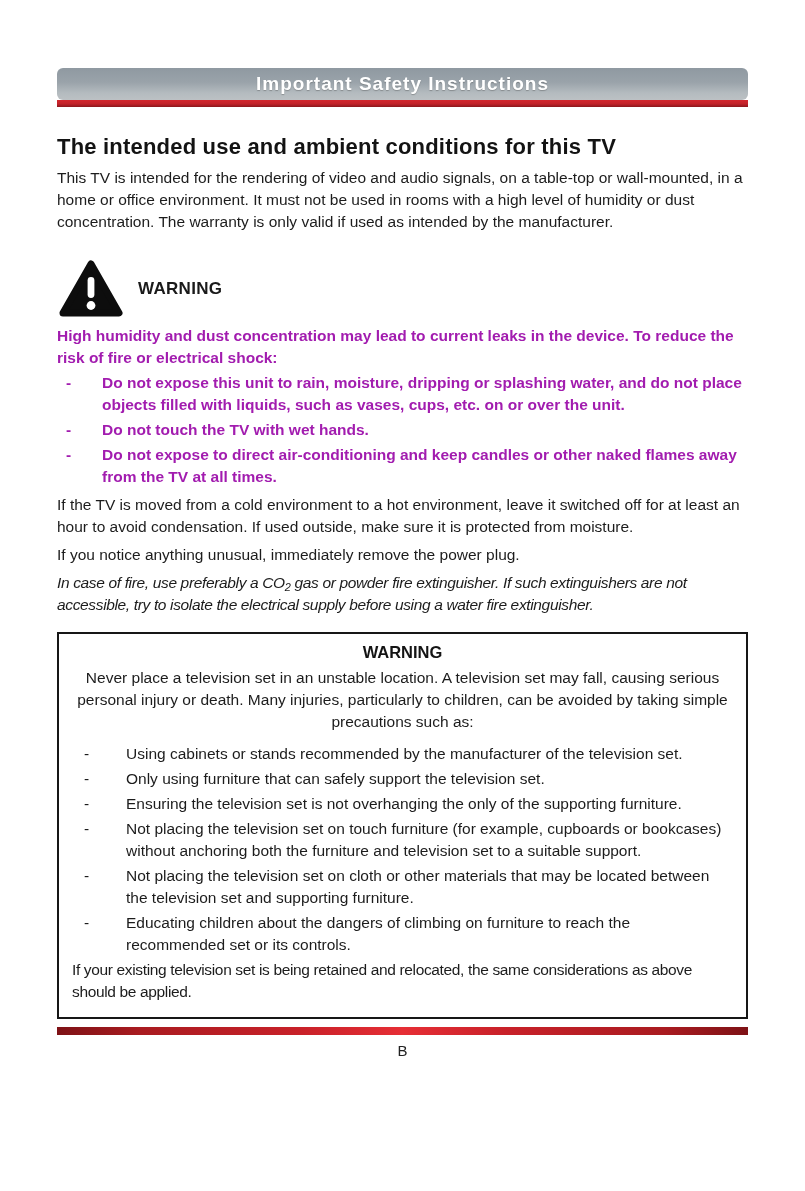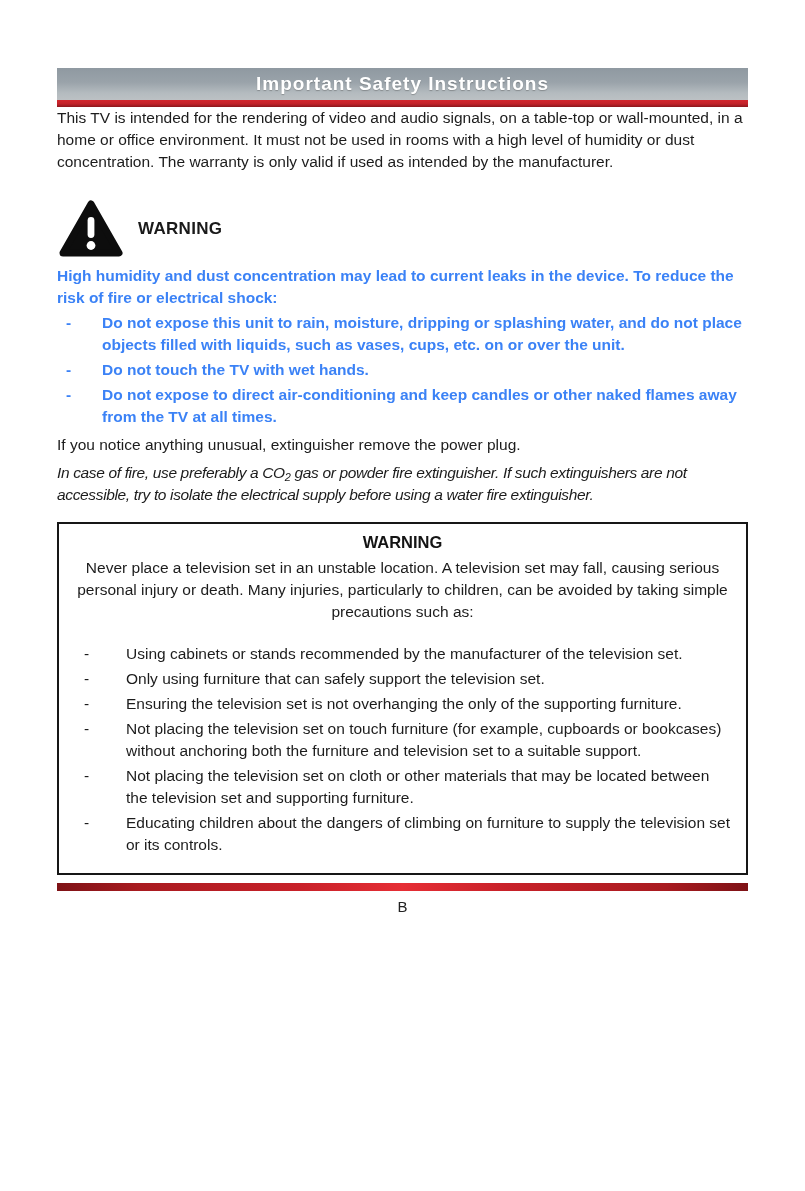--- a/index.html
+++ b/index.html
@@ -12,21 +12,21 @@
   }
   .page {
     width: 805px; height: 1191px;
     padding: 68px 57px 0 57px;
   }
 
   
   .header-bar {
     height: 32px;
     background: linear-gradient(to bottom, #8f99a1 0%, #9aa3aa 45%, #b4bbbf 78%, #bcc1c4 100%);
-    display: flex; align-items: center; justify-content: center;
+    display: flex; align-items: center; justify-content: center; border-radius: 6px;
   }
   .header-bar span {
     color: #ffffff; font-weight: bold; font-size: 19px; letter-spacing: 1px;
     text-shadow: 0 1px 1px rgba(60,60,60,0.35);
   }
   .header-redline {
     height: 7px;
     background: linear-gradient(to bottom, #d3262d 0%, #c2222a 55%, #8c171d 100%);
   }
 
@@ -34,21 +34,21 @@
     margin: 27px 0 7px 0;
     font-size: 22px; font-weight: bold; color: #131313;
     letter-spacing: 0.2px;
   }
 
   p.body {
     font-size: 15.5px; line-height: 22px;
   }
   .mb14 { margin-bottom: 26px; }
   .mb6  { margin-bottom: 6px; }
-  .bold { font-weight: bold; color: #3b82f6; }
+  .bold { font-weight: bold; color: #a21caf; }
   .tight { letter-spacing: -0.35px; font-style: italic; }
 
   
   .warn-row {
     display: flex; align-items: center; gap: 15px;
     margin: 0 0 6px 2px; height: 60px;
   }
   .warn-row svg { display: block; }
   .warn-label { font-size: 17px; font-weight: bold; color: #1a1a1a; letter-spacing: 0.3px; }
 
@@ -67,21 +67,21 @@
   .warning-box {
     margin-top: 16px;
     border: 2px solid #161616;
     padding: 9px 13px 14px 13px;
   }
   .box-title {
     text-align: center; font-weight: bold; font-size: 16.5px;
     margin-bottom: 5px; color: #141414;
   }
   .box-intro {
-    text-align: center; font-size: 15.5px; line-height: 22px; margin-bottom: 20px;
+    text-align: center; font-size: 15.5px; line-height: 22px; margin-bottom: 10px;
   }
   .warning-box .bullets { margin: 0 0 2px 0; }
   .warning-box .bullet .dash { padding-left: 12px; width: 30px; flex-basis: 30px; }
   .box-outro { font-size: 15.5px; line-height: 22px; letter-spacing: -0.35px; }
 
   
   .footer-redbar {
     margin-top: 8px; height: 8px;
     background: linear-gradient(90deg, #7e1216 0%, #a91b20 12%, #c82129 35%, #e62e35 50%, #c82129 65%, #a91b20 88%, #7e1216 100%);
   }
@@ -94,20 +94,21 @@
 </head>
 <body>
 
 <div class="page">
 
   <div class="header-bar">
     <span>Important Safety Instructions</span>
   </div>
   <div class="header-redline"></div>
 
+  <h1 class="section-heading">The intended use and ambient conditions for this TV</h1>
 
   <p class="body mb14">This TV is intended for the rendering of video and audio signals, on a table-top or wall-mounted, in a home or office environment. It must not be used in rooms with a high level of humidity or dust concentration. The warranty is only valid if used as intended by the manufacturer.</p>
 
   <div class="warn-row">
     <svg width="64" height="58" viewBox="0 0 64 58" aria-hidden="true">
       <path d="M32 4 L60 53 L4 53 Z" fill="#0d0d0d" stroke="#0d0d0d" stroke-width="7" stroke-linejoin="round"></path>
       <rect x="28.6" y="17" width="6.8" height="21" rx="3.4" fill="#ffffff"></rect>
       <circle cx="32" cy="45.5" r="4.4" fill="#ffffff"></circle>
     </svg>
     <span class="warn-label">WARNING</span>
@@ -123,22 +124,23 @@
     <div class="bullet">
       <span class="dash">-</span>
       <span class="bullet-text">Do not touch the TV with wet hands.</span>
     </div>
     <div class="bullet">
       <span class="dash">-</span>
       <span class="bullet-text">Do not expose to direct air-conditioning and keep candles or other naked flames away from the TV at all times.</span>
     </div>
   </div>
 
+  <p class="body mb6">If the TV is moved from a cold environment to a hot environment, leave it switched off for at least an hour to avoid condensation. If used outside, make sure it is protected from moisture.</p>
 
-  <p class="body mb6">If you notice anything unusual, extinguisher remove the power plug.</p>
+  <p class="body mb6">If you notice anything unusual, immediately remove the power plug.</p>
 
   <p class="body tight"><span>In case of fire, use preferably a CO</span><sub class="sub2">2</sub><span> gas or powder fire extinguisher. If such extinguishers are not accessible, try to isolate the electrical supply before using a water fire extinguisher.</span></p>
 
   <div class="warning-box">
     <div class="box-title">WARNING</div>
     <p class="box-intro">Never place a television set in an unstable location. A television set may fall, causing serious personal injury or death. Many injuries, particularly to children, can be avoided by taking simple precautions such as:</p>
 
     <div class="bullets">
       <div class="bullet">
         <span class="dash">-</span>
@@ -155,22 +157,23 @@
       <div class="bullet">
         <span class="dash">-</span>
         <span class="bullet-text">Not placing the television set on touch furniture (for example, cupboards or bookcases) without anchoring both the furniture and television set to a suitable support.</span>
       </div>
       <div class="bullet">
         <span class="dash">-</span>
         <span class="bullet-text">Not placing the television set on cloth or other materials that may be located between the television set and supporting furniture.</span>
       </div>
       <div class="bullet">
         <span class="dash">-</span>
-        <span class="bullet-text">Educating children about the dangers of climbing on furniture to supply the television set or its controls.</span>
+        <span class="bullet-text">Educating children about the dangers of climbing on furniture to reach the recommended set or its controls.</span>
       </div>
     </div>
 
+    <p class="box-outro">If your existing television set is being retained and relocated, the same considerations as above should be applied.</p>
   </div>
 
   <div class="footer-redbar"></div>
   <div class="page-number">B</div>
 
 </div>
 
 </body></html>

